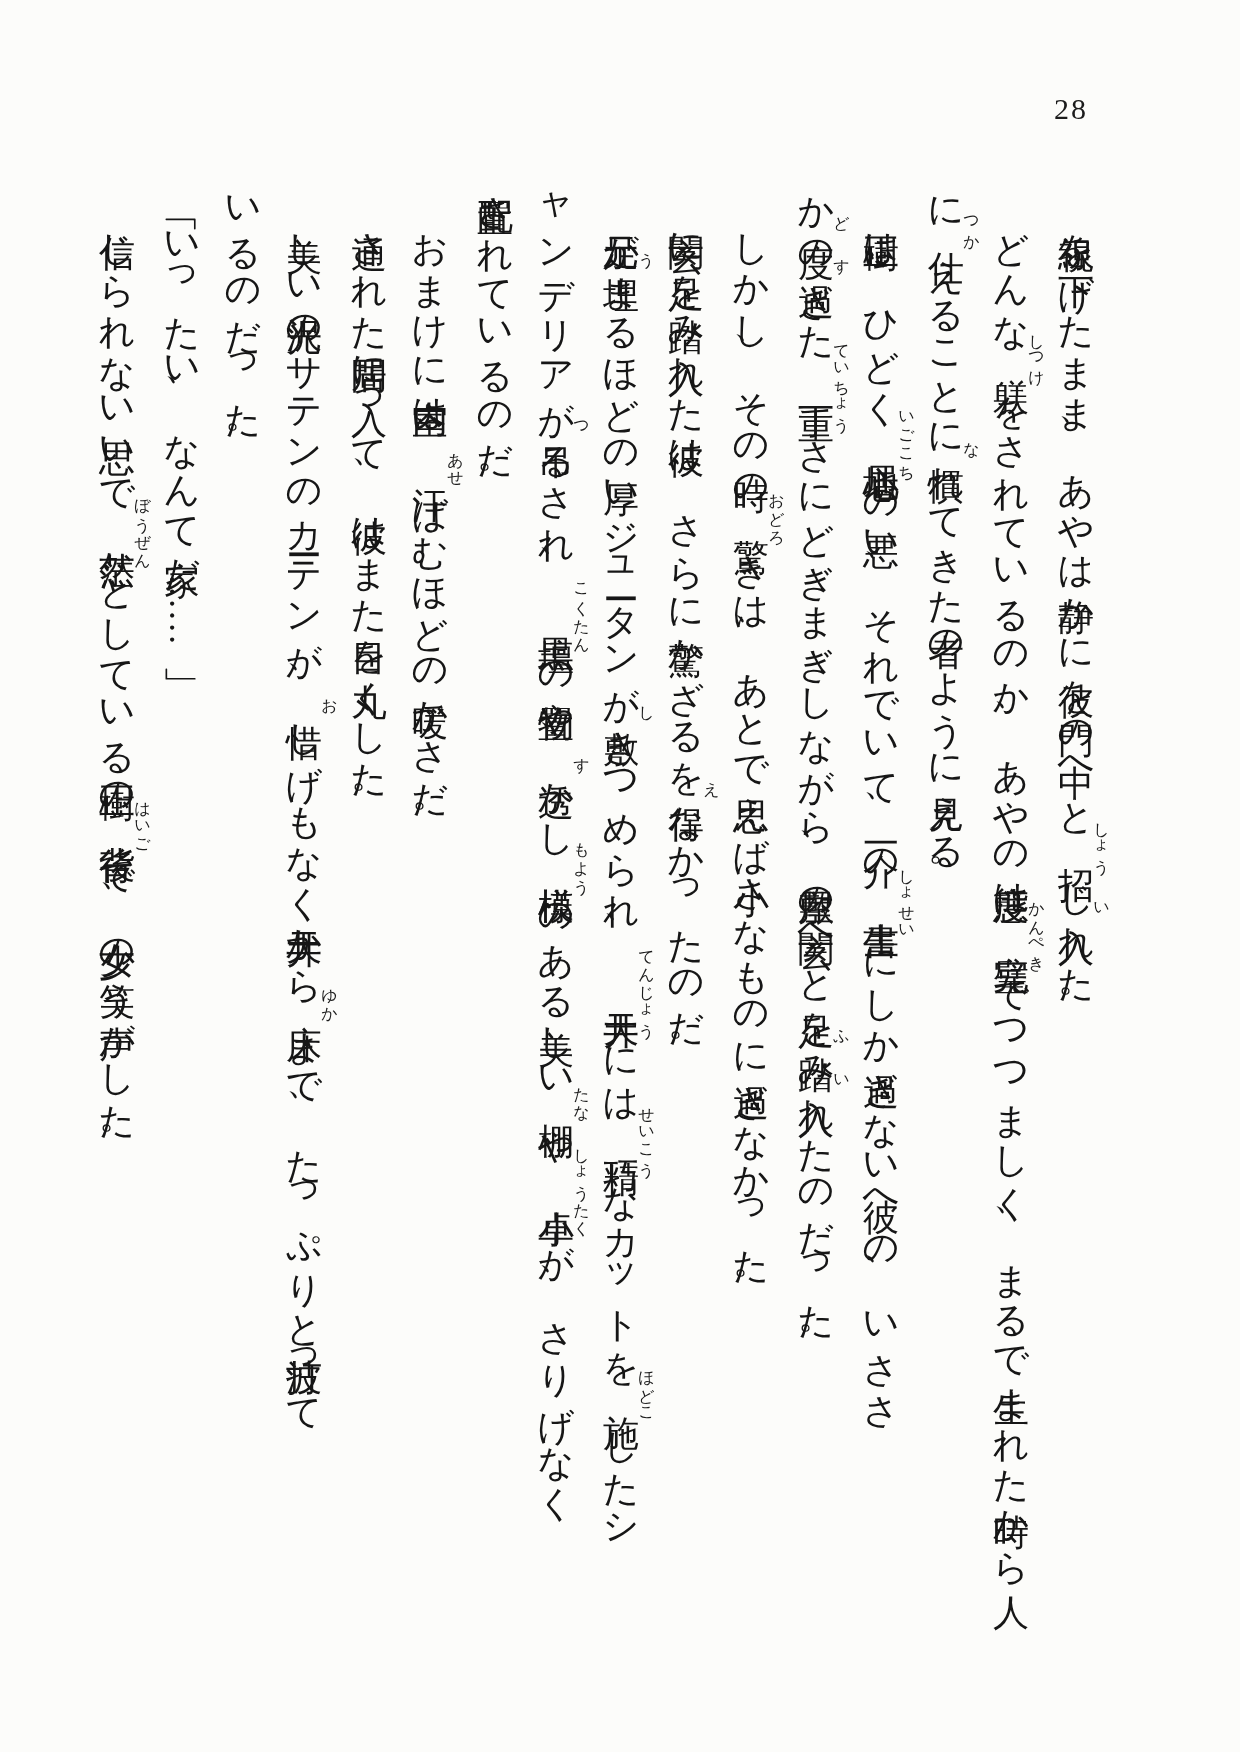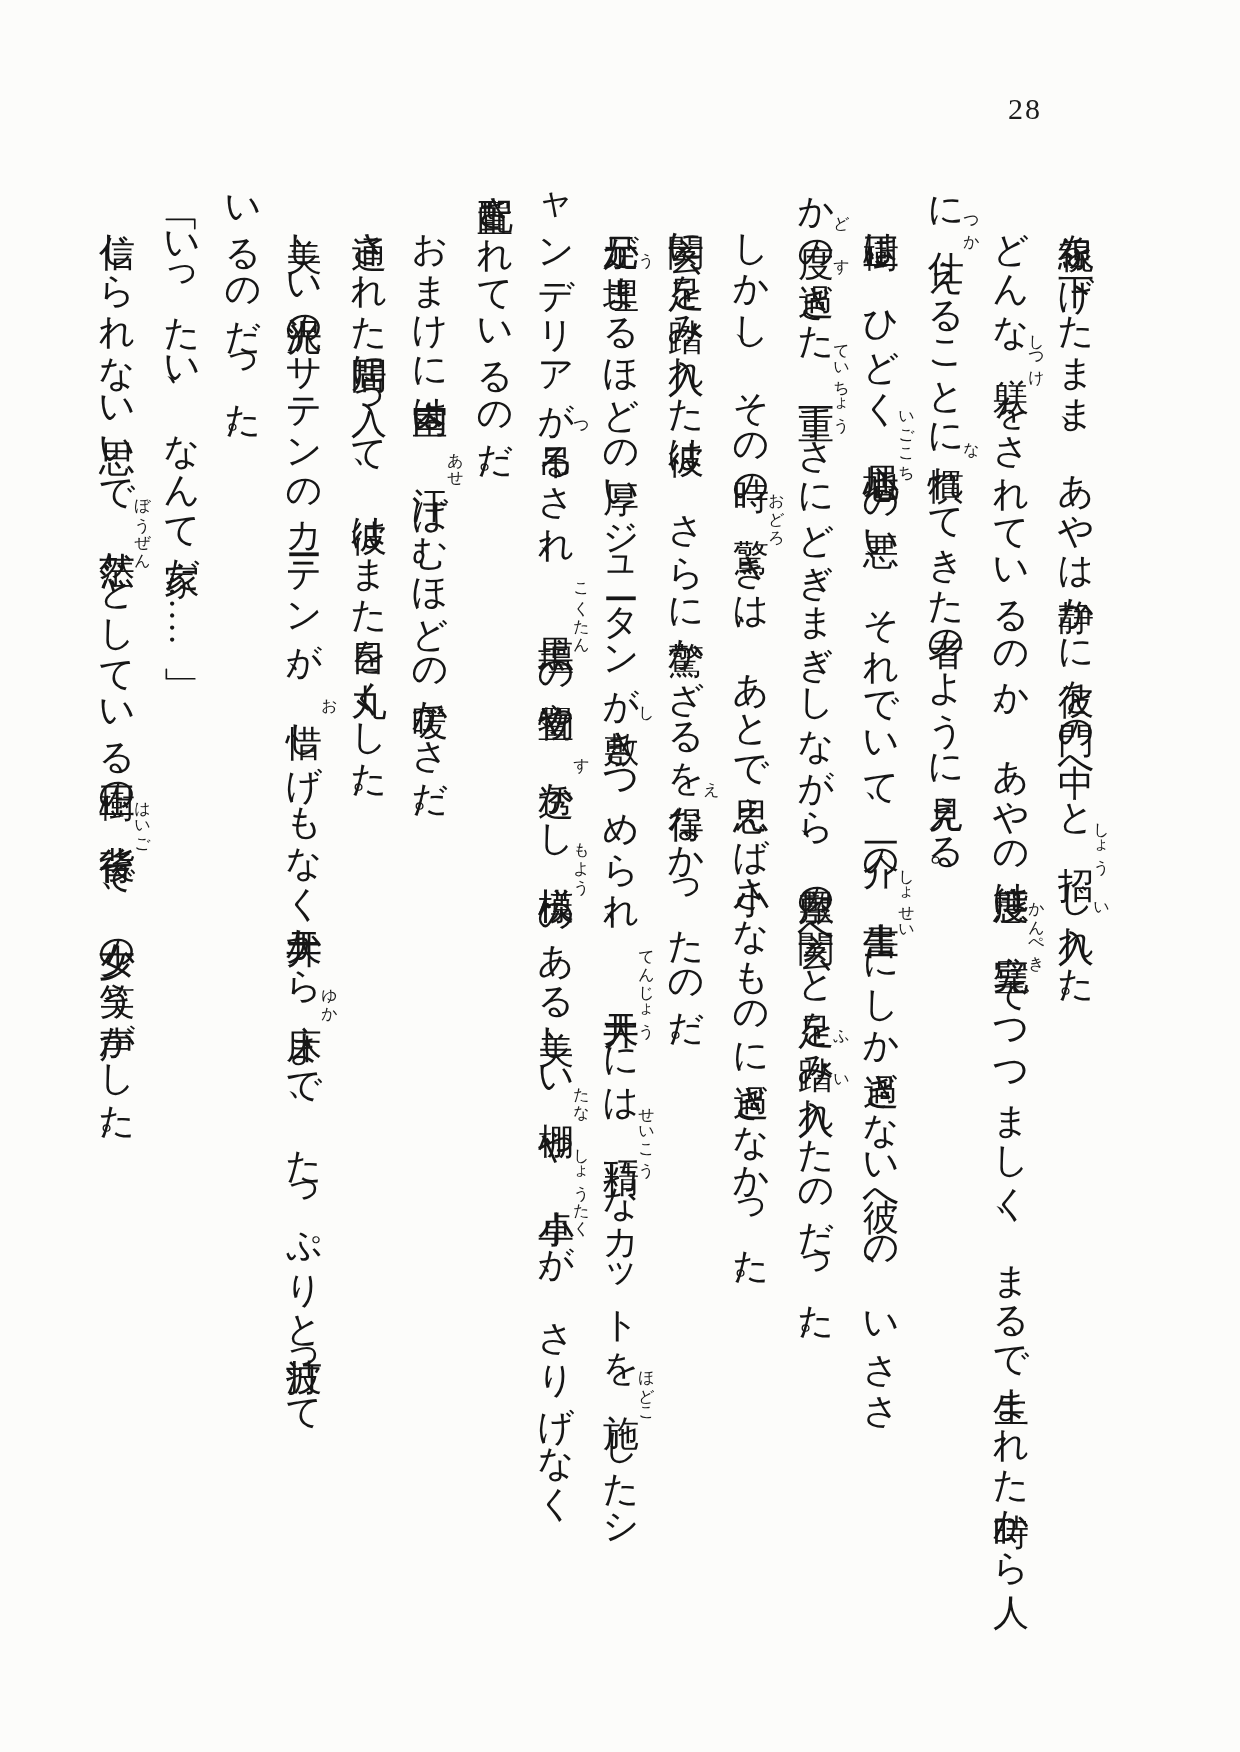--- a/index.html
+++ b/index.html
@@ -13,21 +13,21 @@
       background: #fcfcfa;
       color: #161616;
       font-family: "Liberation Serif", "DejaVu Serif", serif;
       overflow: hidden;
     }
     .page-number {
       position: absolute;
       top: 92px;
       left: 1008px;
       width: 80px;
-      text-align: left;
+      text-align: right;
       font-size: 30px;
       letter-spacing: 2px;
       color: #1c1c1c;
     }
     .body-text {
       position: absolute;
       top: 172px;
       right: 130px;
       height: 1500px;
       writing-mode: vertical-rl;

